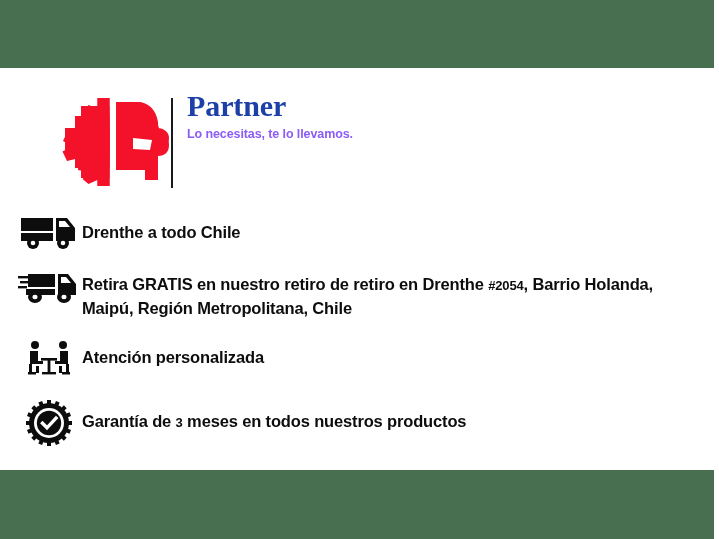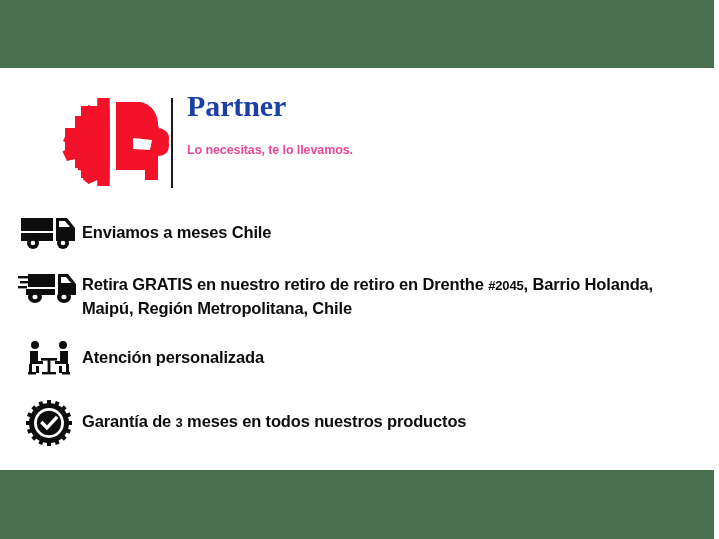--- a/index.html
+++ b/index.html
@@ -59,25 +59,25 @@
   .brand-line {
     font-family: "Liberation Serif", serif;
     font-weight: bold;
     font-size: 30px;
     line-height: 35px;
     color: #1c3fa8;
     letter-spacing: -0.1px;
     white-space: nowrap;
   }
   #brand-tagline {
-    margin-top: 20px;
+    margin-top: 4px;
     font-family: "Liberation Sans", sans-serif;
     font-weight: bold;
     font-size: 12.5px;
-    color: #ec4899;
+    color: #8b5cf6;
     letter-spacing: -0.1px;
     white-space: nowrap;
   }
 
   
   .feature-row {
     position: absolute;
     left: 16px;
     display: flex;
     align-items: flex-start;
@@ -156,41 +156,41 @@
         <rect x="1" y="2" width="32" height="13" fill="#0d0d0d"></rect>
         <rect x="1" y="17" width="32" height="8" fill="#0d0d0d"></rect>
         <path d="M36 2 H47 L55 12 V25 H36 Z" fill="#0d0d0d"></path>
         <path d="M39 5 H45 L50 11 H39 Z" fill="#ffffff"></path>
         <circle cx="13" cy="27" r="6" fill="#0d0d0d"></circle>
         <circle cx="43" cy="27" r="6" fill="#0d0d0d"></circle>
         <circle cx="13" cy="27" r="2.3" fill="#ffffff"></circle>
         <circle cx="43" cy="27" r="2.3" fill="#ffffff"></circle>
       </svg>
     </div>
-    <div class="feature-text">Enviamos a meses Chile</div>
+    <div class="feature-text">Drenthe a todo Chile</div>
   </div>
 
   <div class="feature-row" id="row-pickup">
     <div class="feature-icon">
       <svg width="62" height="34" viewBox="0 0 62 34">
         <rect x="0" y="5" width="10" height="2.4" fill="#0d0d0d"></rect>
         <rect x="2" y="10" width="10" height="2.4" fill="#0d0d0d"></rect>
         <rect x="0" y="15" width="9" height="2.4" fill="#0d0d0d"></rect>
         <path d="M10 3 H37 V16 H10 Z" fill="#0d0d0d"></path>
         <path d="M8 18 H37 V24 H8 Z" fill="#0d0d0d"></path>
         <path d="M40 3 H50 L58 13 V24 H40 Z" fill="#0d0d0d"></path>
         <path d="M43 6 H48 L53 12 H43 Z" fill="#ffffff"></path>
         <ellipse cx="17" cy="26" rx="7" ry="6" fill="#0d0d0d"></ellipse>
         <ellipse cx="46" cy="26" rx="7" ry="6" fill="#0d0d0d"></ellipse>
         <ellipse cx="17" cy="26" rx="2.6" ry="2.2" fill="#ffffff"></ellipse>
         <ellipse cx="46" cy="26" rx="2.6" ry="2.2" fill="#ffffff"></ellipse>
       </svg>
     </div>
     <div class="feature-text">
-      <span>Retira GRATIS en nuestro retiro de retiro en Drenthe </span><span class="small-num">#2045</span><span>, Barrio Holanda, Maipú, Región Metropolitana, Chile</span>
+      <span>Retira GRATIS en nuestro retiro de retiro en Drenthe </span><span class="small-num">#2054</span><span>, Barrio Holanda, Maipú, Región Metropolitana, Chile</span>
     </div>
   </div>
 
   <div class="feature-row" id="row-service">
     <div class="feature-icon">
       <svg width="48" height="38" viewBox="0 0 48 38">
 
         <circle cx="10" cy="5" r="4" fill="#0d0d0d"></circle>
         <path d="M5 11 H13 V21 H18 V24 H5 Z" fill="#0d0d0d"></path>
         <rect x="4" y="24" width="3" height="9" fill="#0d0d0d"></rect>

